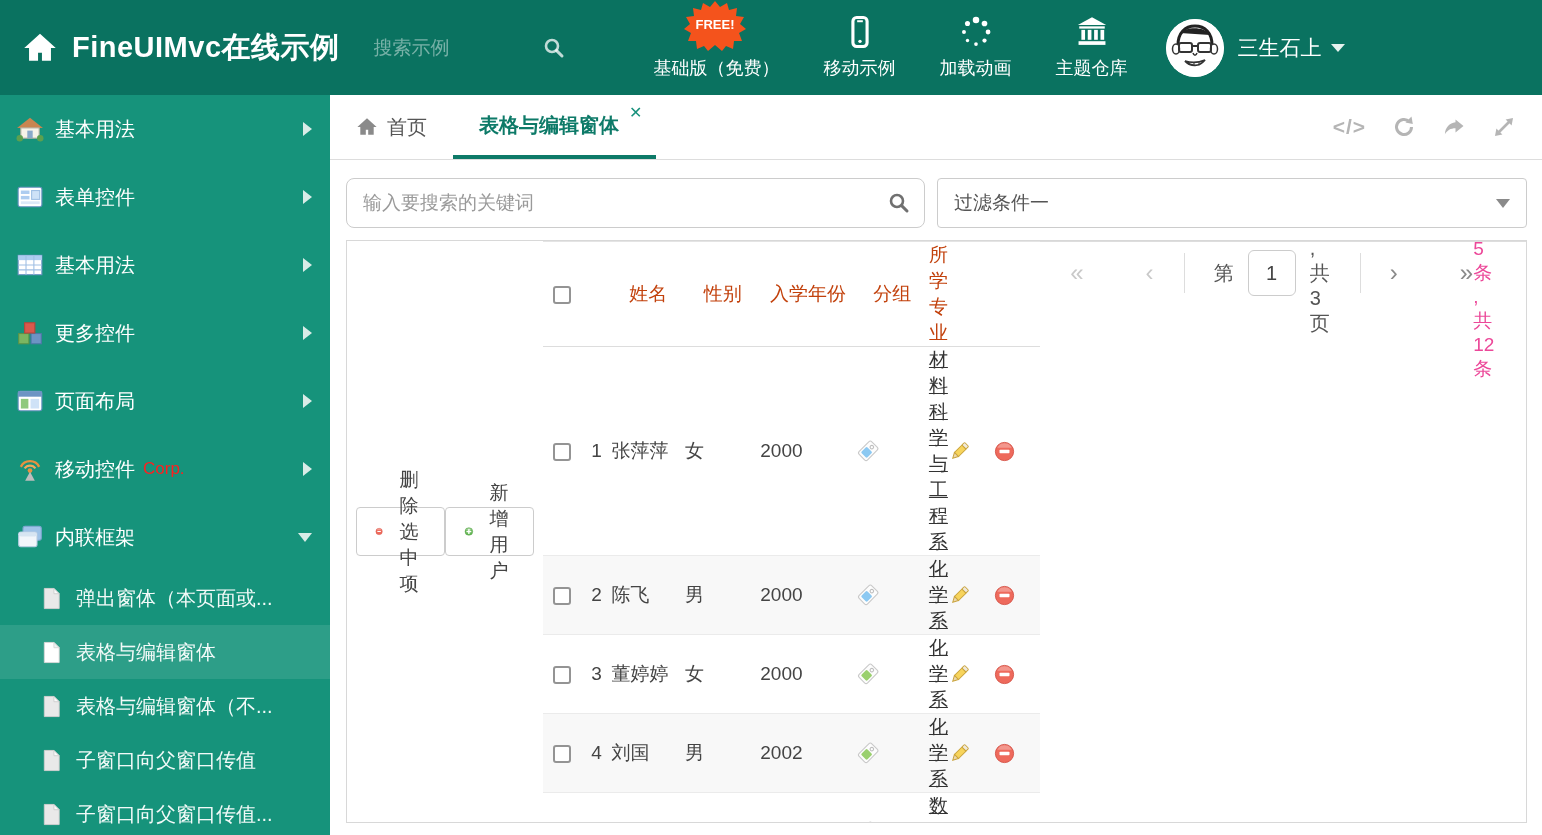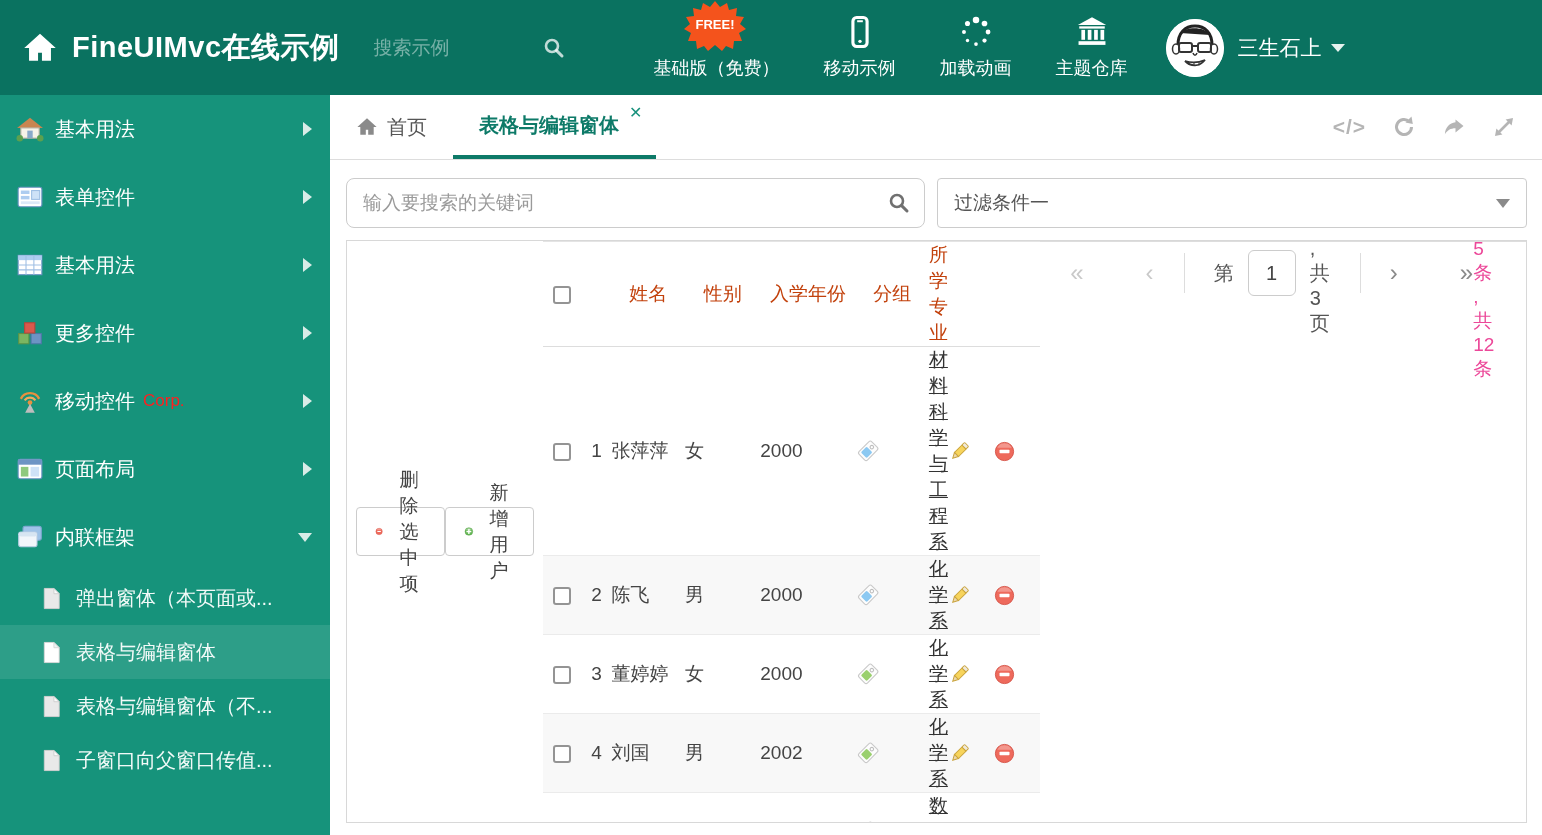--- a/index.html
+++ b/index.html
@@ -226,41 +226,41 @@
       <svg viewBox="0 0 26 26">
           <rect x="2.5" y="13.5" width="9.5" height="9.5" fill="#7bb661" stroke="#5c9347"></rect>
           <rect x="14" y="13.5" width="9.5" height="9.5" fill="#6d94c4" stroke="#4f77a8"></rect>
           <rect x="8" y="3.5" width="9.5" height="9.5" fill="#d9594c" stroke="#b8453a"></rect>
         </svg>
       <span>更多控件</span>
       <span class="arrow-r"></span>
     </div>
     <div class="snav-item">
       <svg viewBox="0 0 26 26">
+          <rect x="2" y="4" width="22" height="18" rx="2" fill="#fff" stroke="#6d94c4"></rect>
+          <rect x="2" y="4" width="22" height="5" fill="#6d94c4"></rect>
+          <rect x="4.5" y="11" width="7" height="9" fill="#8fc97e"></rect>
+          <rect x="13.5" y="11" width="8" height="9" fill="#cfe2f7"></rect>
+        </svg>
+      <span>页面布局</span>
+      <span class="arrow-r"></span>
+    </div>
+    <div class="snav-item">
+      <svg viewBox="0 0 26 26">
           <path d="M4.5 11a9.5 9.5 0 0 1 17 0" stroke="#e8913f" stroke-width="2.2" fill="none"></path>
           <path d="M8 12.5a6 6 0 0 1 10 0" stroke="#f2a95c" stroke-width="2" fill="none"></path>
           <circle cx="13" cy="14.5" r="2.2" fill="#e8913f"></circle>
           <polygon points="13,15.5 8.5,24 17.5,24" fill="#bdbdbd"></polygon>
         </svg>
       <span>移动控件</span>
       <span class="badge">Corp.</span>
       <span class="arrow-r"></span>
     </div>
     <div class="snav-item">
       <svg viewBox="0 0 26 26">
-          <rect x="2" y="4" width="22" height="18" rx="2" fill="#fff" stroke="#6d94c4"></rect>
-          <rect x="2" y="4" width="22" height="5" fill="#6d94c4"></rect>
-          <rect x="4.5" y="11" width="7" height="9" fill="#8fc97e"></rect>
-          <rect x="13.5" y="11" width="8" height="9" fill="#cfe2f7"></rect>
-        </svg>
-      <span>页面布局</span>
-      <span class="arrow-r"></span>
-    </div>
-    <div class="snav-item">
-      <svg viewBox="0 0 26 26">
           <rect x="6.5" y="3" width="17" height="13" rx="2" fill="#9fc3e8" stroke="#7da6cf"></rect>
           <rect x="2.5" y="8.5" width="17" height="13.5" rx="2" fill="#f2f6fb" stroke="#b9cde3"></rect>
           <rect x="2.5" y="8.5" width="17" height="4" rx="2" fill="#d7e5f2"></rect>
         </svg>
       <span>内联框架</span>
       <span class="arrow-d"></span>
     </div>
 
     <div class="ssub-item">
       <svg viewBox="0 0 24 24">
@@ -275,20 +275,27 @@
           <path d="M14.5 1.5l5.5 5.5h-5.5z" fill="#eef4f2" stroke="#d8d8d8"></path>
         </svg>
       <span>表格与编辑窗体</span>
     </div>
     <div class="ssub-item">
       <svg viewBox="0 0 24 24">
           <path d="M4.5 1.5h10l5.5 5.5v15.5h-15.5z" fill="#e9e9e9" stroke="#cfcfcf"></path>
           <path d="M14.5 1.5l5.5 5.5h-5.5z" fill="#fafafa" stroke="#cfcfcf"></path>
         </svg>
       <span>表格与编辑窗体（不...</span>
+    </div>
+    <div class="ssub-item">
+      <svg viewBox="0 0 24 24">
+          <path d="M4.5 1.5h10l5.5 5.5v15.5h-15.5z" fill="#e9e9e9" stroke="#cfcfcf"></path>
+          <path d="M14.5 1.5l5.5 5.5h-5.5z" fill="#fafafa" stroke="#cfcfcf"></path>
+        </svg>
+      <span>子窗口向父窗口传值</span>
     </div>
     <div class="ssub-item">
       <svg viewBox="0 0 24 24">
           <path d="M4.5 1.5h10l5.5 5.5v15.5h-15.5z" fill="#e9e9e9" stroke="#cfcfcf"></path>
           <path d="M14.5 1.5l5.5 5.5h-5.5z" fill="#fafafa" stroke="#cfcfcf"></path>
         </svg>
       <span>子窗口向父窗口传值...</span>
     </div>
   </div>
 

